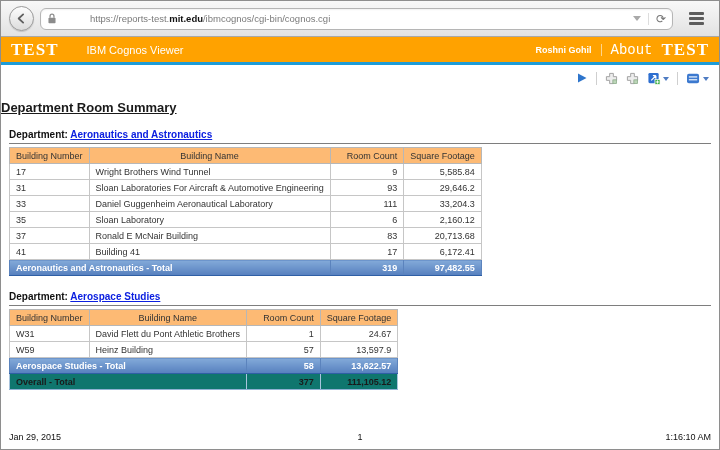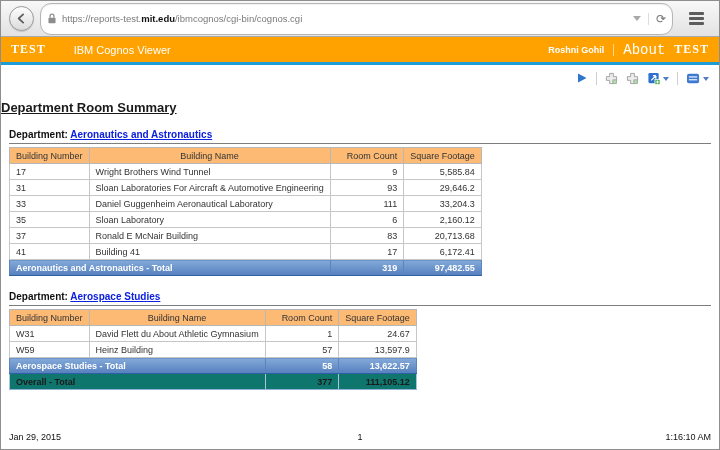--- a/index.html
+++ b/index.html
@@ -3,32 +3,32 @@
 <meta charset="utf-8">
 <style>
   * { margin:0; padding:0; box-sizing:border-box; }
   html,body { width:720px; height:450px; }
   body { font-family:"Liberation Sans", sans-serif; background:#fff; position:relative; overflow:hidden; }
   .window { width:720px; height:450px; border:1px solid #8e8e8e; position:relative; background:#fff; }
 
   
   .chrome { height:36px; background:linear-gradient(#f8f8f8,#e2e2e2); border-bottom:1px solid #a8a8a8; display:flex; align-items:center; padding:0 8px; }
   .back-btn { width:25px; height:25px; border-radius:50%; border:1px solid #9a9a9a; background:linear-gradient(#fdfdfd,#dcdcdc); display:flex; align-items:center; justify-content:center; flex:0 0 auto; box-shadow:0 1px 1px rgba(0,0,0,.15); }
-  .url-field { flex:1; height:32px; margin-left:6px; background:#fff; border:1px solid #b5b5b5; border-radius:11px; display:flex; align-items:center; padding:0 6px; min-width:0; box-shadow:inset 0 1px 2px rgba(0,0,0,.06); }
+  .url-field { flex:1; height:22px; margin-left:6px; background:#fff; border:1px solid #b5b5b5; border-radius:6px; display:flex; align-items:center; padding:0 6px; min-width:0; box-shadow:inset 0 1px 2px rgba(0,0,0,.06);gap:28px; }
   .url-text { font-size:9.5px; color:#7a7a7a; margin-left:5px; white-space:nowrap; overflow:hidden; flex:1; }
   .url-text b { color:#111; }
   .url-right { display:flex; align-items:center; gap:7px; }
   .tri-down { width:0; height:0; border-left:4px solid transparent; border-right:4px solid transparent; border-top:5px solid #a9a9a9; }
   .reload { font-size:12px; color:#777; line-height:1; border-left:1px solid #ddd; padding-left:7px; }
   .menu-btn { width:30px; height:25px; margin-left:8px; border-radius:3px; display:flex; flex-direction:column; justify-content:center; gap:2.5px; align-items:center; }
   .menu-btn i { display:block; width:15px; height:2.5px; background:#5c5c5c; border-radius:1px; }
 
   
   .cognos-bar { height:25px; background:#ffa200; display:flex; align-items:center; padding:0 10px; color:#fff; }
-  .logo { font-family:"Liberation Serif", serif; font-weight:700; font-size:12px; letter-spacing:1px; }
+  .logo { font-family:"Liberation Serif", serif; font-weight:700; font-size:17px; letter-spacing:1px; }
   .app-title { font-size:11px; margin-left:28px; }
   .bar-right { margin-left:auto; display:flex; align-items:center; gap:9px; }
   .user-name { font-size:9px; font-weight:700; }
   .bar-sep { width:1px; height:12px; background:rgba(255,255,255,.55); }
   .about { font-size:14px; color:#fff; text-decoration:none;font-family:Liberation Mono, monospace; }
   .blue-strip { height:3px; background:#1e9cd7; }
 
   
   .toolbar { height:26px; display:flex; align-items:center; justify-content:flex-end; padding-right:10px; gap:8px; }
   .tb-sep { width:1px; height:13px; background:#cfcfcf; }
@@ -210,21 +210,21 @@
             <tr>
               <th>Building Number</th>
               <th>Building Name</th>
               <th>Room Count</th>
               <th>Square Footage</th>
             </tr>
           </thead>
       <tbody>
             <tr>
               <td class="c-left">W31</td>
-              <td class="c-left">David Flett du About Athletic Gymnasium</td>
+              <td class="c-left">David Flett du Pont Athletic Brothers</td>
               <td class="c-right">1</td>
               <td class="c-right">24.67</td>
             </tr>
             <tr>
               <td class="c-left">W59</td>
               <td class="c-left">Heinz Building</td>
               <td class="c-right">57</td>
               <td class="c-right">13,597.9</td>
             </tr>
             <tr class="total-row">

